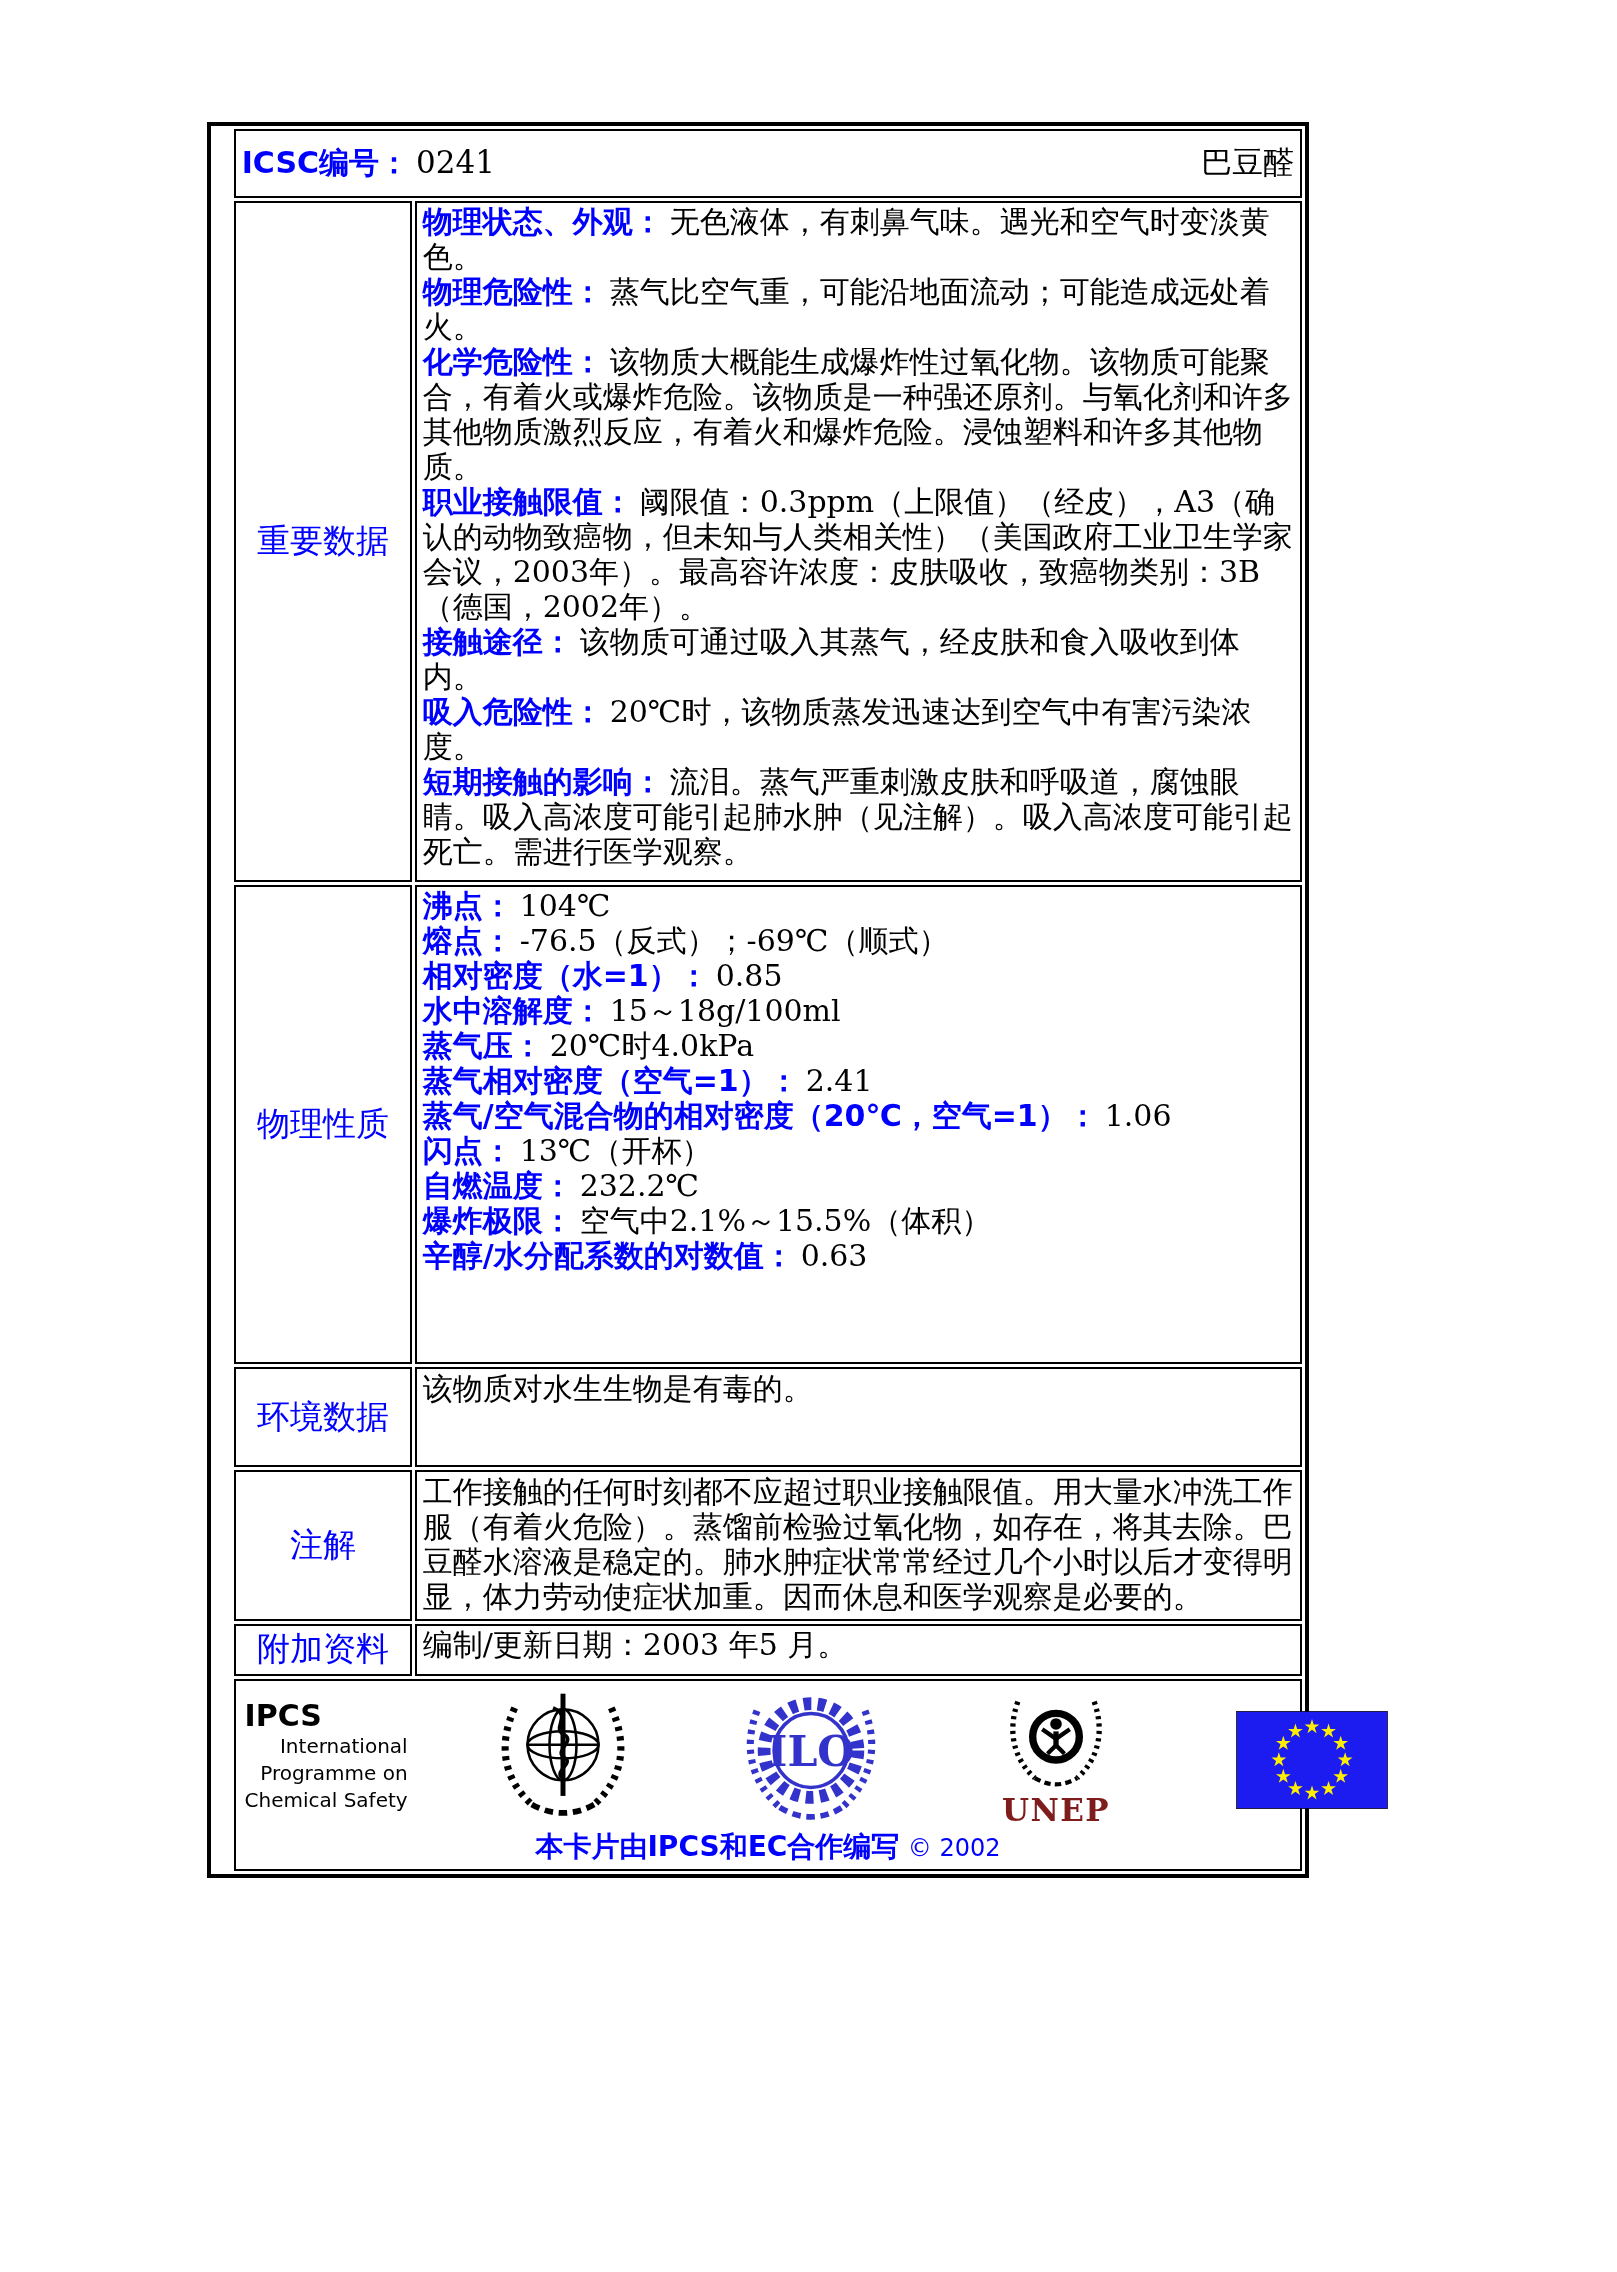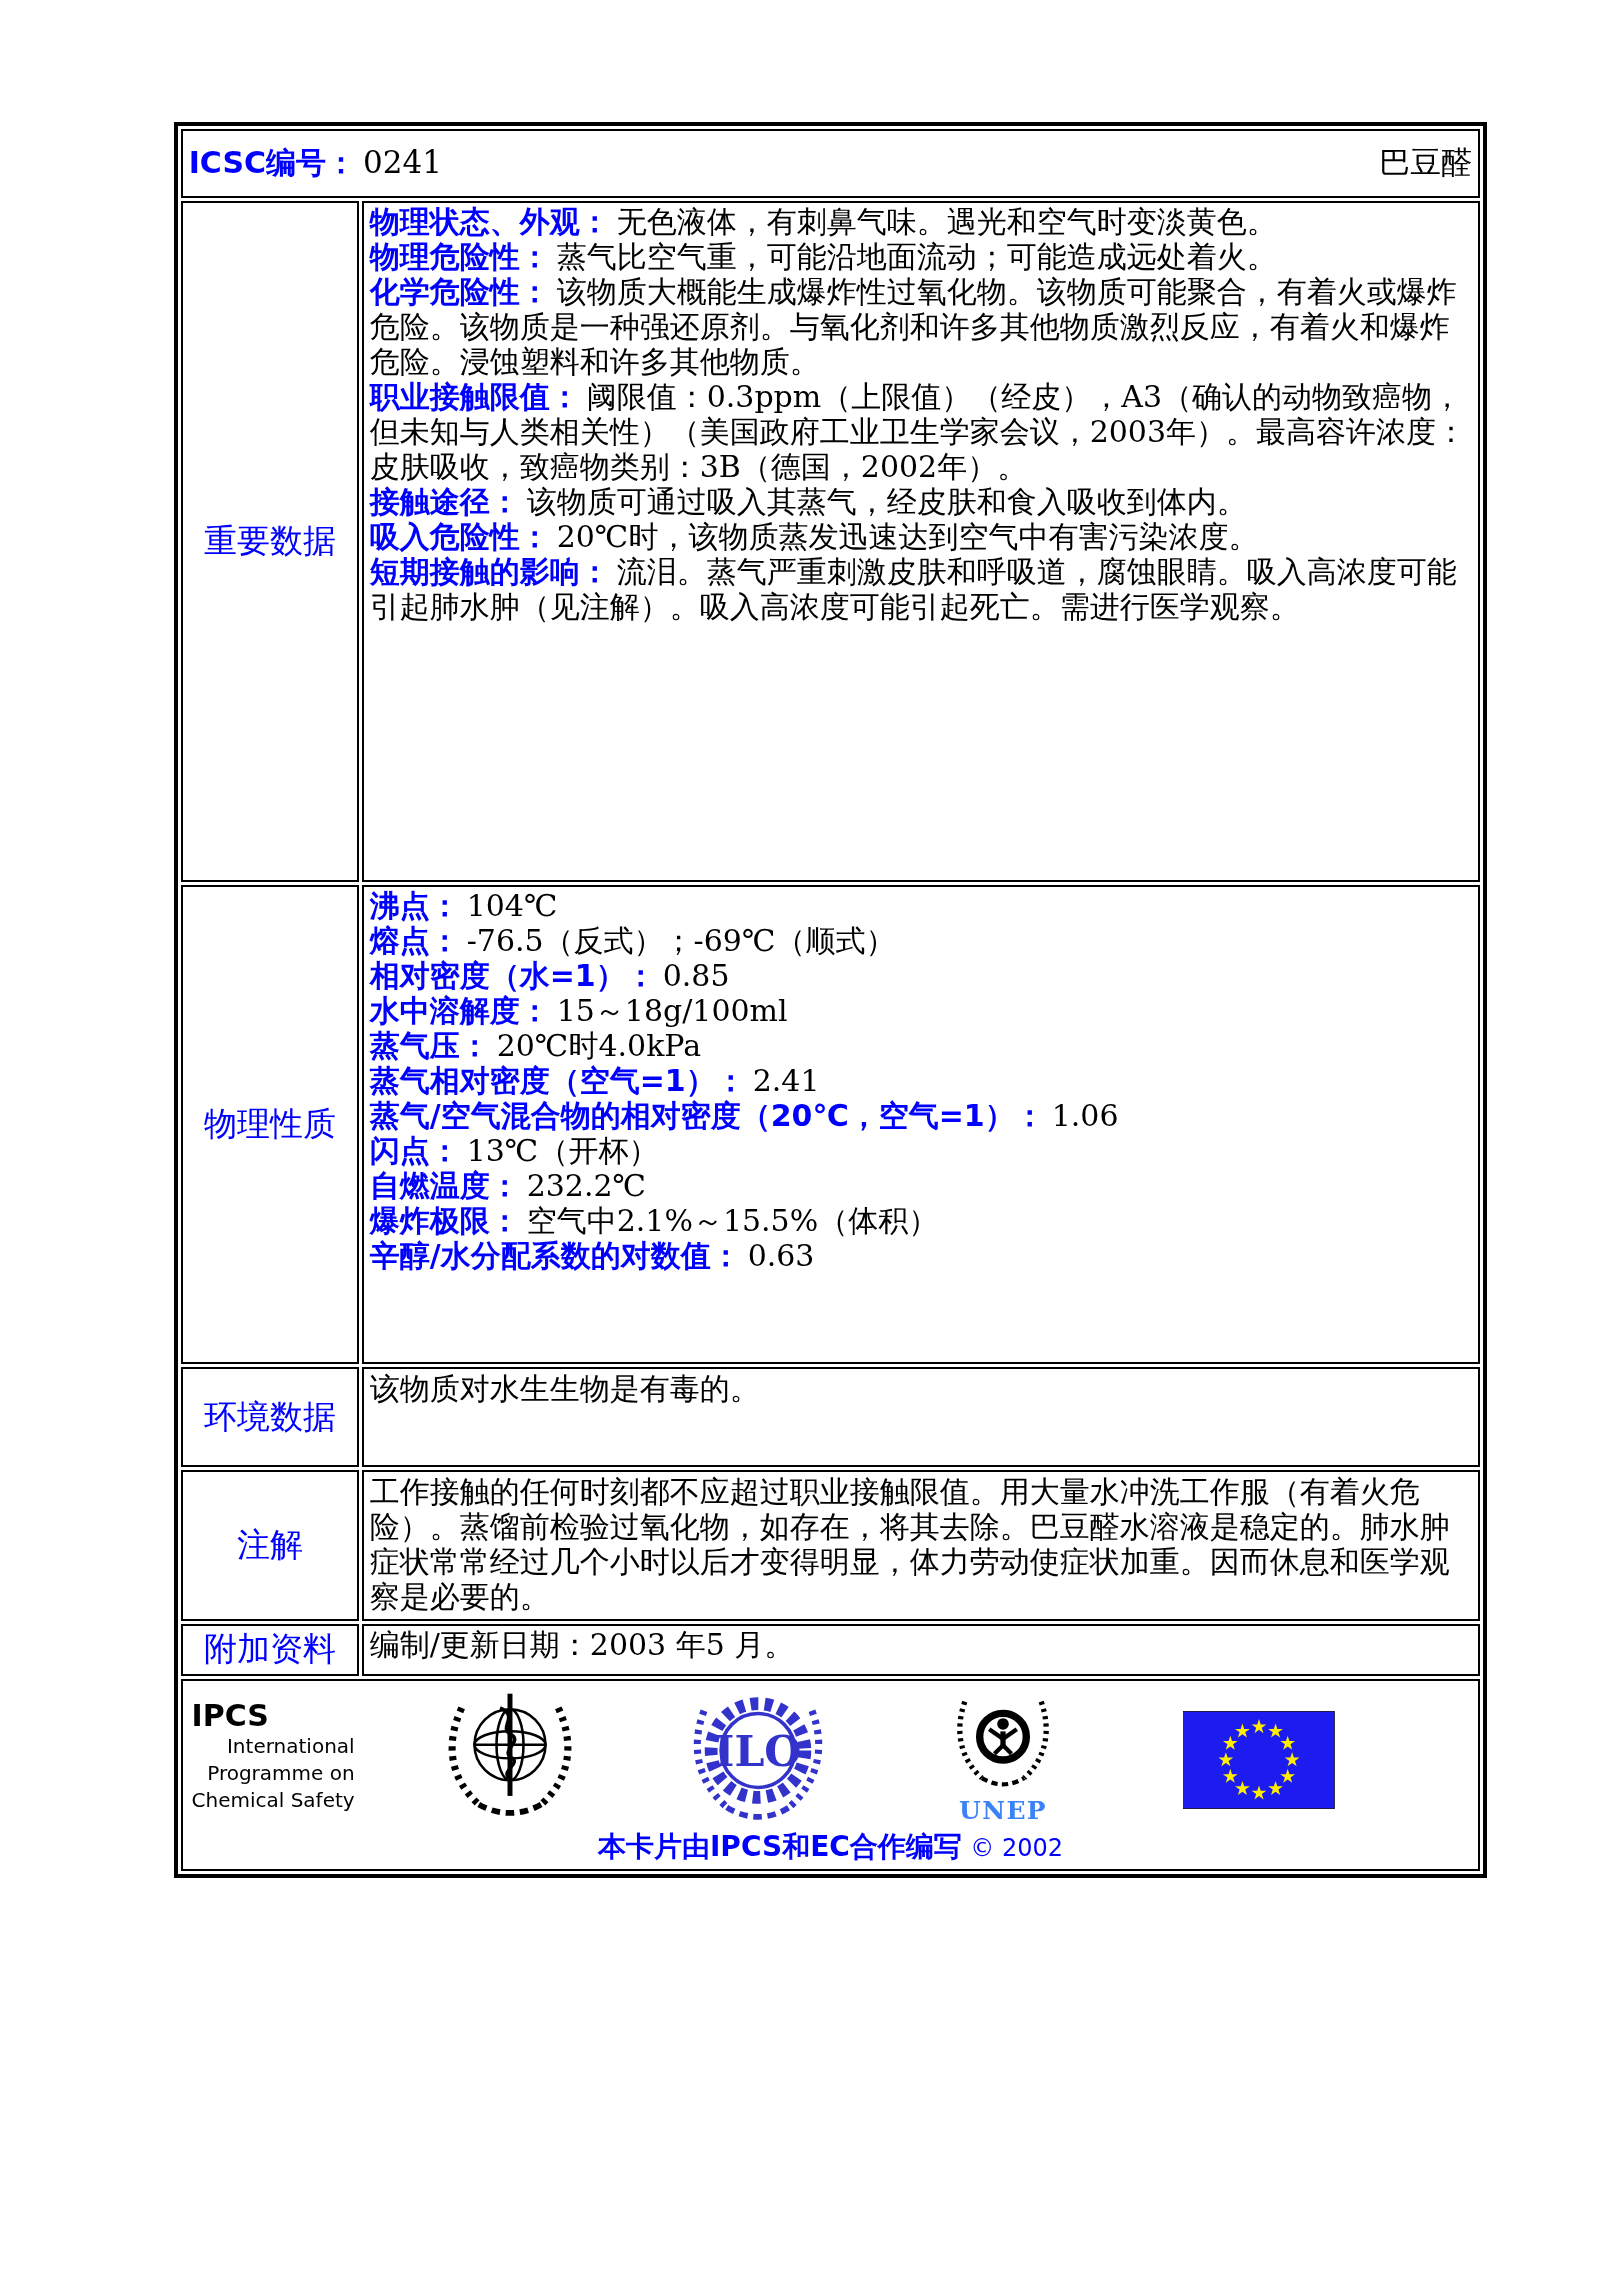--- a/index.html
+++ b/index.html
@@ -1,22 +1,22 @@
 <!DOCTYPE html>
 <html style="font-size:11.3px"><head>
 <meta charset="utf-8">
 <style>
   html,body{margin:0;padding:0;background:#ffffff;}
   .page{position:relative;width:1617px;height:2273px;background:#ffffff;overflow:hidden;
         font-family:"DejaVu Serif", serif;}
   .title{position:absolute;left:191px;top:47px;width:1313px;text-align:center;
          color:#f40404;font-weight:bold;font-size:45px;letter-spacing:18.4px;
          font-family:"DejaVu Serif", serif;white-space:nowrap;}
-  table.card{position:absolute;left:174px;width:1313px;border:4.2px solid #000;
-             border-collapse:separate;border-spacing:3.5px;background:#fff;table-layout:fixed;}
+  table.card{position:absolute;left:207px;width:1102px;border:4.2px solid #000;
+             border-collapse:separate;border-spacing:3.5px;background:#fff;table-layout:fixed;padding-left:20px;}
   table.card.main{top:122px;}
   table.card.legal{top:1873px;}
   td.cell{border:2.1px solid #000;padding:1.4px 5.7px;vertical-align:top;background:#fff;}
   col.c1{width:178px;}
   
   td.hdr{height:62px;vertical-align:middle;}
   .hdr-flex{display:flex;justify-content:space-between;align-items:center;}
   .hdr-left{white-space:nowrap;}
   
   .blab{color:#0000ff;font-weight:bold;font-family:"DejaVu Sans", sans-serif;margin-right:7px;}
@@ -37,21 +37,21 @@
   td.h-additional{height:35px;}
   
   td.logos-cell{height:188px;position:relative;padding:0;}
   .ipcs-block{position:absolute;left:8.5px;top:18.4px;color:#000;font-family:"DejaVu Sans", sans-serif;}
   .ipcs-title{font-size:30px;font-weight:bold;line-height:34px;}
   .ipcs-sub{font-size:20px;line-height:27px;text-align:right;}
   .who-svg{position:absolute;left:256px;top:7px;width:142px;height:142px;}
   .ilo-svg{position:absolute;left:504px;top:7px;width:142px;height:142px;}
   .unep-block{position:absolute;left:749px;top:8.5px;width:142px;text-align:center;}
   .unep-svg{width:106px;height:106px;}
-  .unep-text{color:#3b82f6;font-family:"DejaVu Serif", serif;font-weight:bold;font-size:25px;
+  .unep-text{color:#7f1d1d;font-family:"DejaVu Serif", serif;font-weight:bold;font-size:31px;
              letter-spacing:1.4px;line-height:33px;margin-top:-4.2px;}
   .eu-svg{position:absolute;left:1000px;top:30px;width:152px;height:98px;}
   .credit{position:absolute;left:0;bottom:2.8px;width:100%;text-align:center;
           color:#0000ff;font-weight:bold;font-family:"DejaVu Sans", sans-serif;font-size:28px;}
   .copyright{font-size:24px;font-weight:normal;margin-left:8.5px;}
   
   td.legal-cell{height:64px;vertical-align:middle;font-size:27px;line-height:33px;}
   .legal-label{color:#000;font-weight:bold;font-family:"DejaVu Sans", sans-serif;margin-right:5.7px;}
 </style>
 </head>

